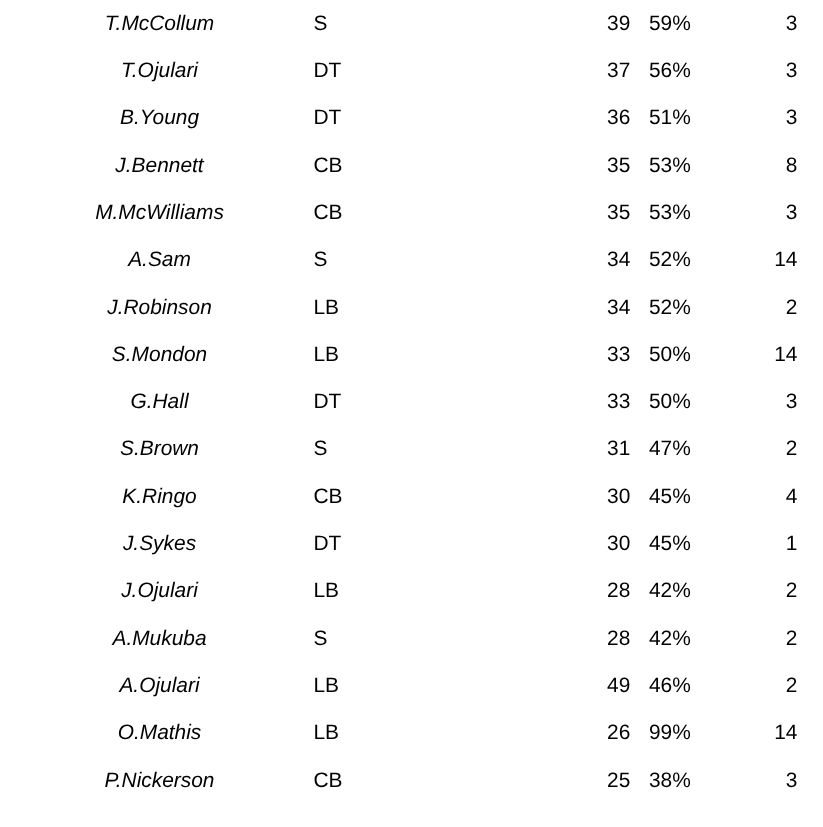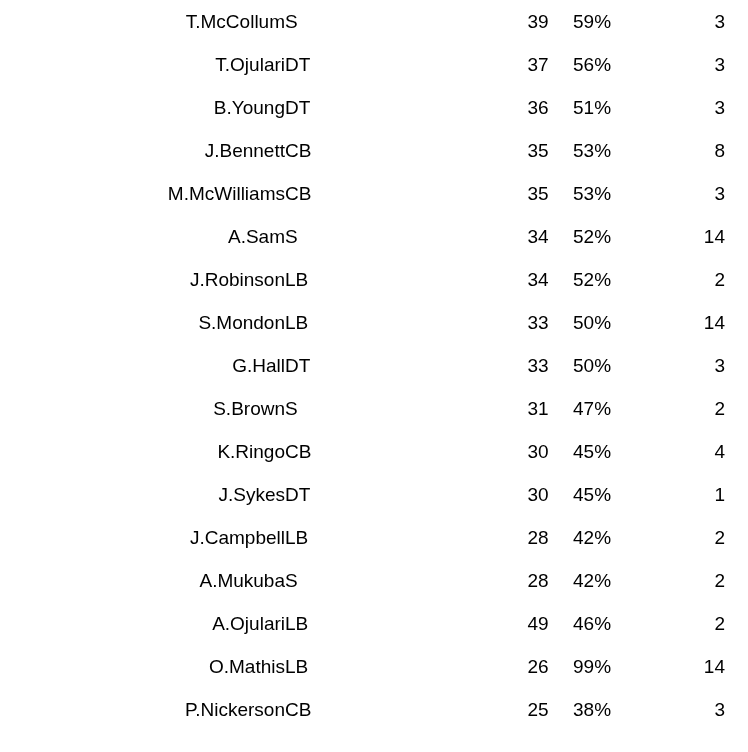--- a/index.html
+++ b/index.html
@@ -25,34 +25,35 @@
   .stats-table td {
     padding: 0;
     font-size: 19px;
     line-height: 43px;
     vertical-align: middle;
     white-space: nowrap;
     overflow: hidden;
   }
   .col-player {
     width: 280px;
-    text-align: right;
+    text-align: center;
     padding-left: 5px !important;
+    font-style: italic;
   }
   .col-pos {
     width: 218px;
     text-align: left;
   }
   .col-snaps {
     width: 70px;
-    text-align: center;
+    text-align: right;
   }
   .col-pct {
     width: 72px;
-    text-align: left;
+    text-align: center;
     padding-right: 8px !important;
   }
   .col-st {
     width: 72px;
     text-align: right;
   }
   .col-stpct {
     width: 36px;
     text-align: right;
     padding-right: 3px !important;
@@ -153,21 +154,21 @@
       </tr>
       <tr>
         <td class="col-player">J.Sykes</td>
         <td class="col-pos">DT</td>
         <td class="col-snaps">30</td>
         <td class="col-pct">45%</td>
         <td class="col-st">1</td>
         <td class="col-stpct"></td>
       </tr>
       <tr>
-        <td class="col-player">J.Campbell</td>
+        <td class="col-player">J.Ojulari</td>
         <td class="col-pos">LB</td>
         <td class="col-snaps">28</td>
         <td class="col-pct">42%</td>
         <td class="col-st">2</td>
         <td class="col-stpct"></td>
       </tr>
       <tr>
         <td class="col-player">A.Mukuba</td>
         <td class="col-pos">S</td>
         <td class="col-snaps">28</td>

